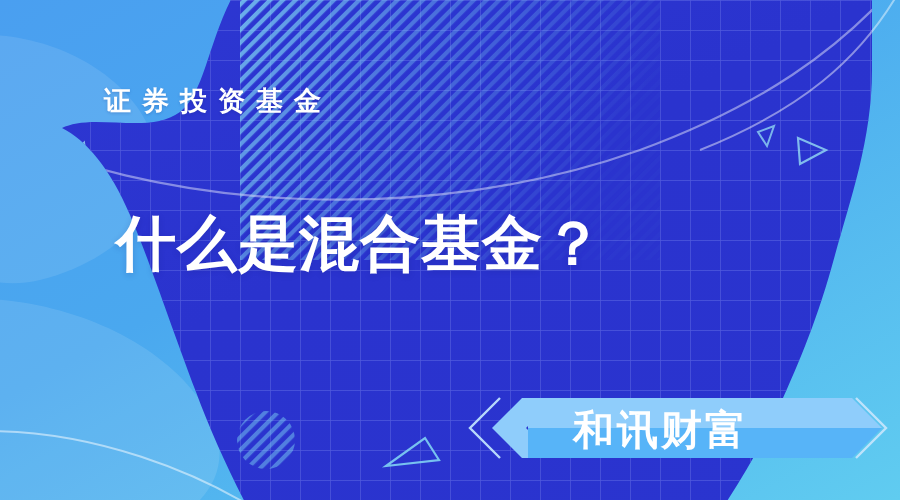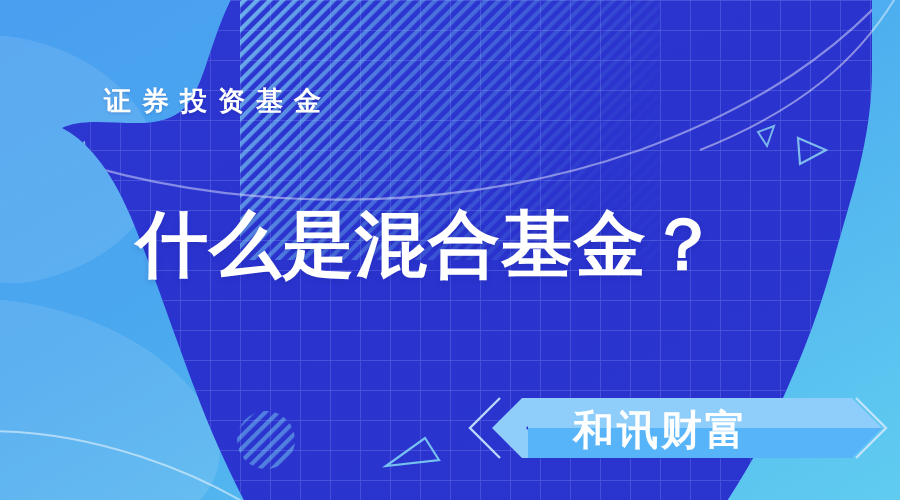--- a/index.html
+++ b/index.html
@@ -33,28 +33,27 @@
     color: #ffffff;
     letter-spacing: 11px;
     line-height: 34px;
     white-space: nowrap;
     text-shadow: 0 1px 3px rgba(20, 30, 120, 0.22);
   }
   .main-title {
     position: absolute;
     left: 116px;
     top: 203px;
-    font-size: 72px;
+    font-size: 60px;
     font-weight: bold;
     color: #ffffff;
     letter-spacing: 1px;
     line-height: 82px;
     white-space: nowrap;
     text-shadow: 0 2px 6px rgba(20, 30, 120, 0.18);
-    margin-left: 20px;
   }
   .brand-text {
     position: absolute;
     left: 573px;
     top: 410px;
     font-size: 41px;
     font-weight: bold;
     color: #ffffff;
     letter-spacing: 3px;
     line-height: 40px;

